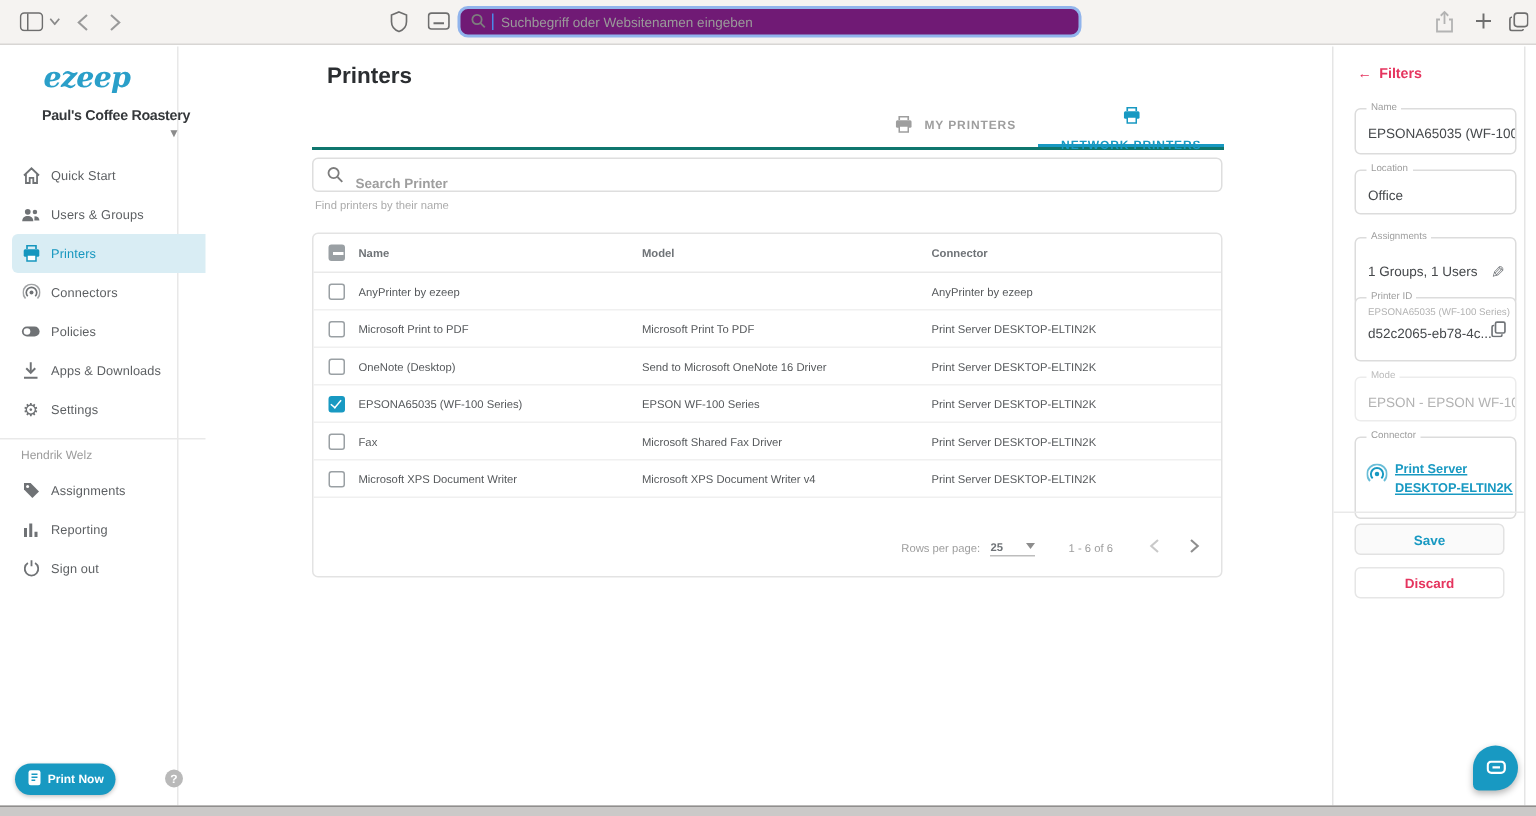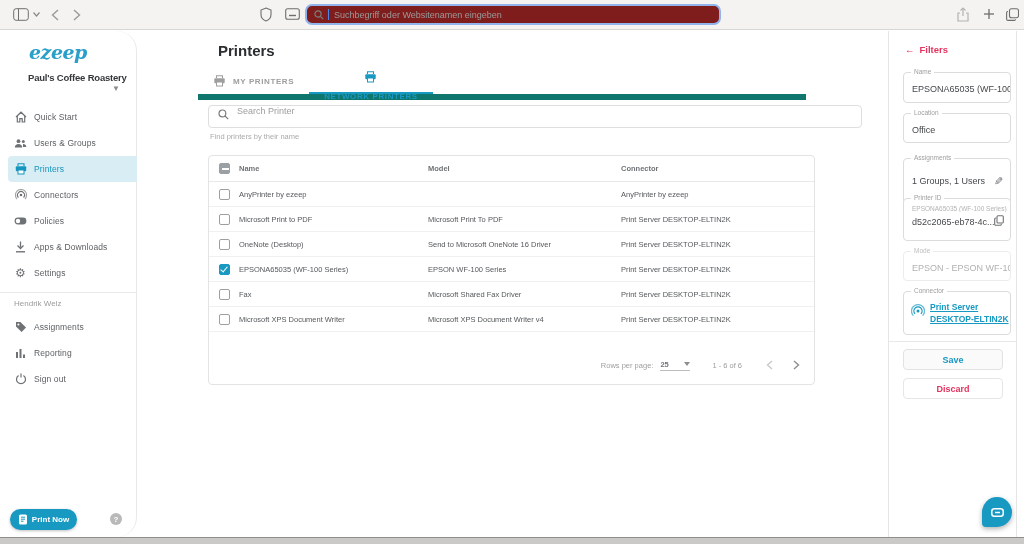--- a/index.html
+++ b/index.html
@@ -6,32 +6,32 @@
   html,body { width:1024px; height:544px; overflow:hidden; }
   body { font-family:"Liberation Sans", sans-serif; background:#fff; position:relative; }
   .stage { position:absolute; inset:0; }
 
   
   .browser-bar { position:absolute; left:0; top:0; width:1024px; height:30px;
     background:#f5f3f1; border-bottom:1px solid #d8d6d4; }
   .bicon { position:absolute; top:8px; color:#6e6e6e; }
   .bicon svg { display:block; }
   .addr { position:absolute; left:305px; top:4px; width:416px; height:21px;
-    background:#7f1d1d; border:2px solid #91b4ec; border-radius:7px;
+    background:#701a75; border:2px solid #91b4ec; border-radius:7px;
     display:flex; align-items:center; padding:0 7px; }
   .addr .ph { color:#9a9a9a; font-size:9px; margin-left:5px; white-space:nowrap; overflow:hidden; }
   .caret { width:1px; height:11px; background:#4b88e8; margin-left:4px; }
 
   
   .bottom-strip { position:absolute; left:0; bottom:0; width:1024px; height:7px;
     background:#cbc9c8; border-top:1px solid #908e8d; }
 
   
-  .sidebar { position:absolute; left:0; top:31px; bottom:7px; width:137px;
-    background:#fff; border-right:1px solid #e8e8e8;border-radius:20px; }
+  .sidebar { position:absolute; left:0; top:31px; bottom:7px; width:119px;
+    background:#fff; border-right:1px solid #e8e8e8; }
   .logo { position:absolute; left:29px; top:10px; font-family:"DejaVu Serif", serif;
     font-style:italic; font-weight:700; font-size:19px; color:#2a9fc9; letter-spacing:-0.5px; }
   .org { position:absolute; left:28px; top:41px; font-size:9.5px; font-weight:700;
     color:#35383b; letter-spacing:-0.2px; white-space:nowrap; }
   .org-caret { position:absolute; left:112px; top:53px; color:#8b8b8b; font-size:8px; }
   .nav { position:absolute; left:0; top:73px; width:137px; }
   .nav2 { position:absolute; left:0; top:283px; width:137px; }
   .nav-item { position:relative; height:26px; display:flex; align-items:center;
     padding-left:14px; color:#5c5f62; cursor:pointer; }
   .nav-item .ico { width:13px; height:13px; display:flex; align-items:center; justify-content:center;
@@ -45,27 +45,27 @@
     background:#1899c2; border-radius:11px; display:flex; align-items:center; justify-content:center;
     gap:4px; color:#fff; box-shadow:0 1px 3px rgba(0,0,0,0.25); cursor:pointer; }
   .print-now .pn-lbl { font-size:8px; font-weight:700; }
   .help-circle { position:absolute; left:110px; top:482px; width:12px; height:12px;
     border-radius:50%; background:#b9b9b9; color:#fff; font-size:8px; font-weight:700;
     display:flex; align-items:center; justify-content:center; }
 
   
   .main { position:absolute; left:138px; top:31px; bottom:7px; width:750px; background:#fff; }
   .page-title { position:absolute; left:80px; top:11px; font-size:15px; font-weight:700; color:#2b2e31; }
-  .tabs { position:absolute; left:60px; top:40px; width:608px; height:29px;
-    border-bottom:6px solid #0f766e; display:flex; }
+  .tabs { position:absolute; left:70px; top:40px; width:608px; height:29px;
+    border-bottom:2px solid #0f766e; display:flex;justify-content:flex-end; }
   .tab { display:flex; align-items:center; gap:7px; padding:0 15px; font-size:8px; font-weight:700;
     letter-spacing:0.6px; color:#9e9e9e; cursor:pointer; border-bottom:2px solid transparent; }
   .tab.active { color:#1899c2; border-bottom-color:#1899c2;flex-direction:column; }
-  .search-box { position:absolute; left:70px; top:74px; width:654px; height:23px;
-    border:1px solid #dedede; border-radius:4px; display:flex; align-items:flex-start; padding:0 9px; }
+  .search-box { position:absolute; left:70px; top:74px; width:607px; height:23px;
+    border:1px solid #dedede; border-radius:4px; display:flex; align-items:flex-end; padding:0 9px;font-weight:bold; }
   .search-box .ph { color:#9e9e9e; font-size:9px; margin-left:8px; }
   .search-helper { position:absolute; left:72px; top:101px; font-size:7.5px; color:#ababab; }
 
   .card { position:absolute; left:70px; top:124px; width:607px; height:230px;
     border:1px solid #e3e3e3; border-radius:4px; background:#fff; }
   .thead, .trow { position:relative; display:flex; align-items:center; height:25px;
     border-bottom:1px solid #f0f0f0; }
   .thead { height:26px; border-bottom:1px solid #e9e9e9; }
   .c-check { flex:0 0 30px; display:flex; justify-content:center; }
   .c-name  { flex:0 0 189px; font-size:7.5px; color:#55585b; padding-right:6px; white-space:nowrap; overflow:hidden;}
@@ -104,21 +104,21 @@
   .f-assign .fvalue { margin-left:8px; flex:1; }
   .f-assign .edit { margin-right:7px; color:#6f7377; font-size:11px; transform:scaleX(-1); cursor:pointer;}
   .f-pid { top:167px; height:43px; }
   .f-pid .fsub { font-size:6.5px; color:#b3b3b3; margin:6px 0 0 8px; white-space:nowrap; overflow:hidden; }
   .f-pid .pid-row { display:flex; align-items:center; }
   .f-pid .fvalue { margin:2px 0 0 8px; flex:1; }
   .copy-ic { margin-right:6px; color:#6f7377; cursor:pointer; }
   .f-mode { top:220px; height:30px; border-color:#ececec; }
   .f-mode .flabel { color:#bcbcbc; }
   .f-mode .fvalue { color:#b2b2b2; margin:11px 0 0 8px; }
-  .f-conn { top:260px; height:44px; display:flex; align-items:center; }
+  .f-conn { top:260px; height:55px; display:flex; align-items:center; }
   .f-conn .cico { margin-left:7px; color:#1899c2; flex:0 0 14px; }
   .conn-link { margin-left:5px; font-size:8.5px; font-weight:700; color:#1899c2;
     text-decoration:underline; line-height:1.45; cursor:pointer; }
   .panel-div { position:absolute; left:0; top:310px; width:100%; height:1px; background:#e9e9e9; }
   .btn { position:absolute; left:14px; width:100px; height:21px; border-radius:4px;
     display:flex; align-items:center; justify-content:center; font-size:9px; font-weight:700; cursor:pointer; }
   .btn-save { top:318px; background:#fafafa; border:1px solid #e2e2e2; color:#1899c2; }
   .btn-discard { top:347px; background:#fff; border:1px solid #e6e6e6; color:#e5345e; }
   .chat-bubble { position:absolute; left:93px; top:466px; width:30px; height:30px;
     background:#1899c2; border-radius:15px 15px 15px 4px; display:flex; align-items:center;

